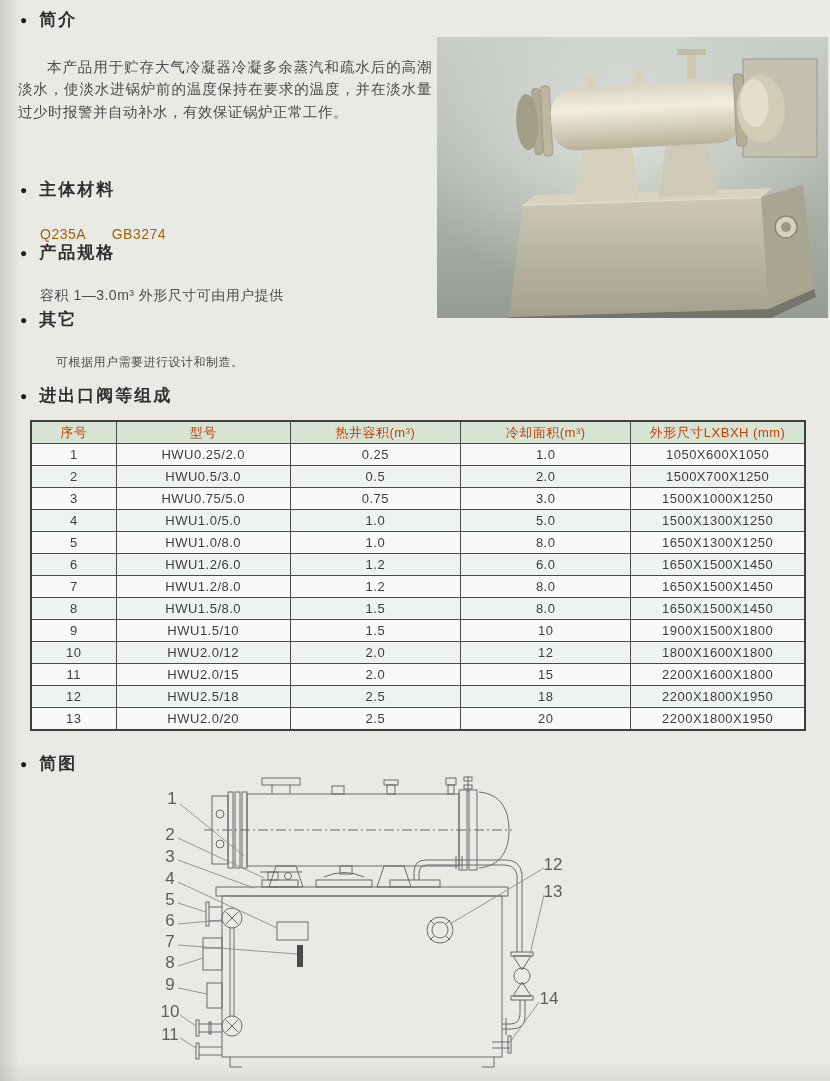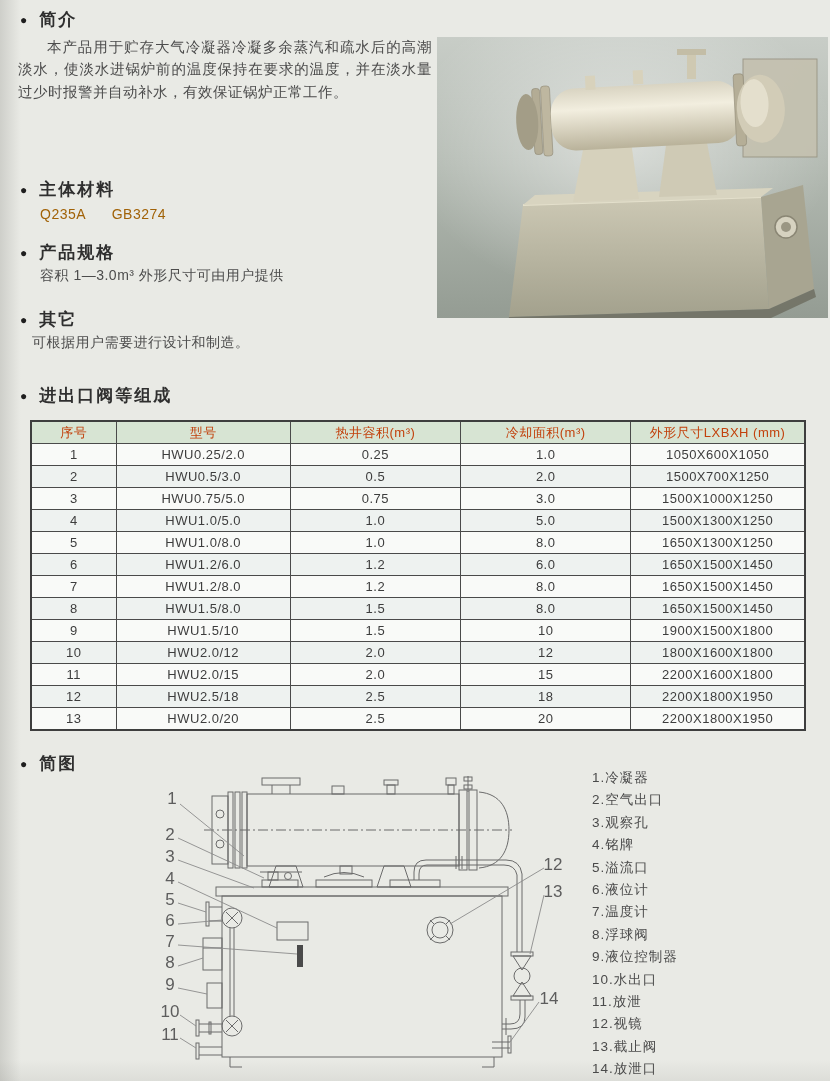--- a/index.html
+++ b/index.html
@@ -8,27 +8,27 @@
     background:#e9eae5;overflow:hidden;
     font-family:"Liberation Sans","DejaVu Sans",sans-serif;
     color:#3c3c3c;
   }
   .page::before{content:"";position:absolute;inset:0;pointer-events:none;
     background:linear-gradient(90deg,rgba(110,110,104,.22),rgba(0,0,0,0) 2.5%),
                linear-gradient(0deg,rgba(110,110,104,.10),rgba(0,0,0,0) 2%);}
   .sec{position:absolute;left:20px;display:flex;align-items:center;gap:12px;
        font-size:17px;font-weight:bold;color:#2f2f2f;letter-spacing:2px;}
   .sec .bullet{font-size:12px;line-height:1;color:#1e1e1e;letter-spacing:0;}
-  .txt{position:absolute;font-size:14.5px;color:#4c4c4c;letter-spacing:0.5px;}
+  .txt{position:absolute;font-size:14.5px;color:#4c4c4c;letter-spacing:0.5px;margin-top:20px;}
   .intro-text{left:18px;top:36px;width:414px;line-height:22.3px;text-align:justify;}
   .intro-text p{margin:0;text-indent:2em;}
   .material-value{left:40px;top:206px;color:#a16207;font-size:14px;}
   .material-value span + span{margin-left:22px;}
   .spec-value{left:40px;top:267px;font-size:14px;}
-  .other-value{left:32px;top:334px;font-size:14px;}
+  .other-value{left:56px;top:334px;font-size:12px;}
   
   .photo{position:absolute;left:437px;top:37px;width:391px;height:281px;}
   
   .tech-table{position:absolute;left:30px;top:420px;width:776px;
     border-collapse:collapse;border:2px solid #3e3e3e;background:#f9faf8;table-layout:fixed;}
   .tech-table th,.tech-table td{border:1px solid #4a4a4a;height:21px;
     font-size:13px;color:#3d3d3d;text-align:center;vertical-align:middle;padding:0 2px;
     font-weight:normal;letter-spacing:0.5px;overflow:hidden;white-space:nowrap;}
   .tech-table th{background:#d7e4d3;color:#c2410c;}
   .tech-table tbody tr:nth-child(even){background:#eef2f0;}
@@ -373,30 +373,14 @@
     <text class="callout" x="14" y="171" text-anchor="middle">7</text>
     <text class="callout" x="14" y="192" text-anchor="middle">8</text>
     <text class="callout" x="14" y="214" text-anchor="middle">9</text>
     <text class="callout" x="14" y="241" text-anchor="middle">10</text>
     <text class="callout" x="14" y="264" text-anchor="middle">11</text>
     <text class="callout" x="397" y="94" text-anchor="middle">12</text>
     <text class="callout" x="397" y="121" text-anchor="middle">13</text>
     <text class="callout" x="393" y="228" text-anchor="middle">14</text>
   </svg>
 
-  <div class="legend">
-      <div class="legend-item">1.冷凝器</div>
-      <div class="legend-item">2.空气出口</div>
-      <div class="legend-item">3.观察孔</div>
-      <div class="legend-item">4.铭牌</div>
-      <div class="legend-item">5.溢流口</div>
-      <div class="legend-item">6.液位计</div>
-      <div class="legend-item">7.温度计</div>
-      <div class="legend-item">8.浮球阀</div>
-      <div class="legend-item">9.液位控制器</div>
-      <div class="legend-item">10.水出口</div>
-      <div class="legend-item">11.放泄</div>
-      <div class="legend-item">12.视镜</div>
-      <div class="legend-item">13.截止阀</div>
-      <div class="legend-item">14.放泄口</div>
-    </div>
 
 </div>
 
 </body></html>

